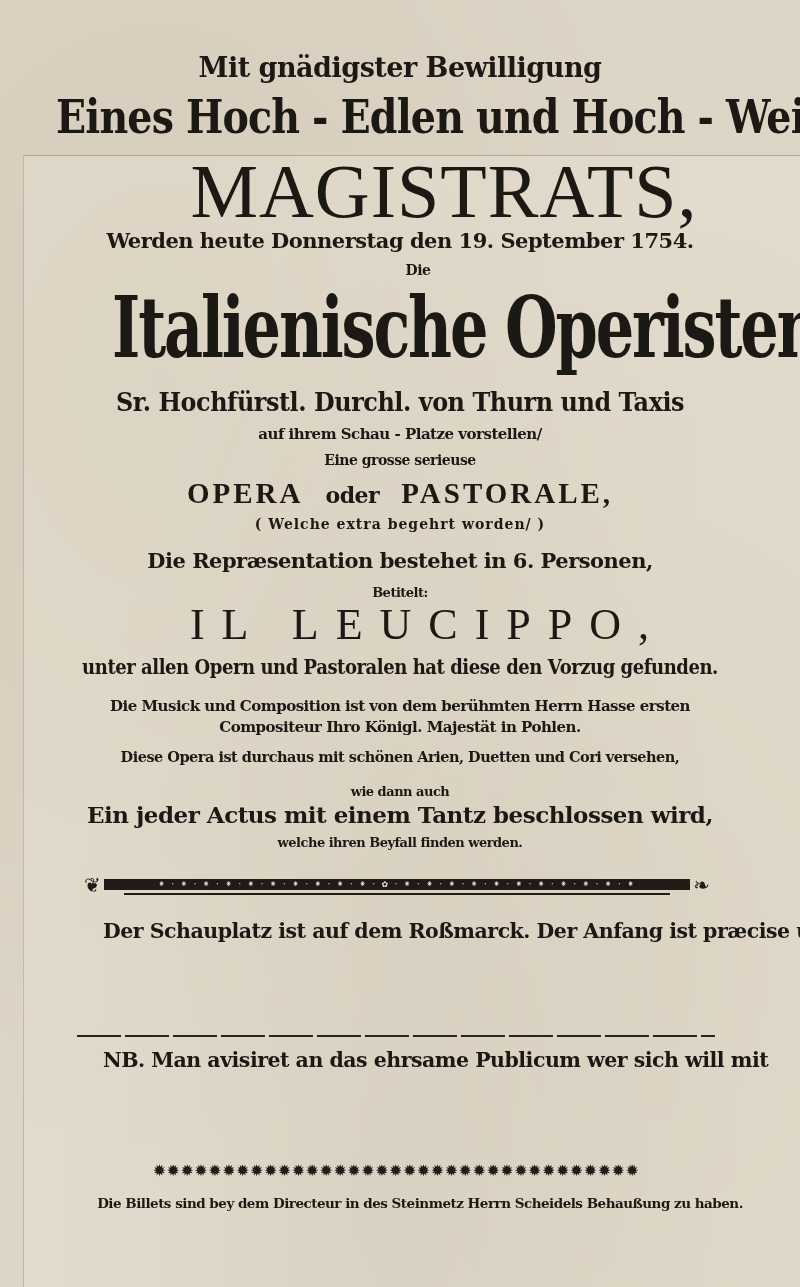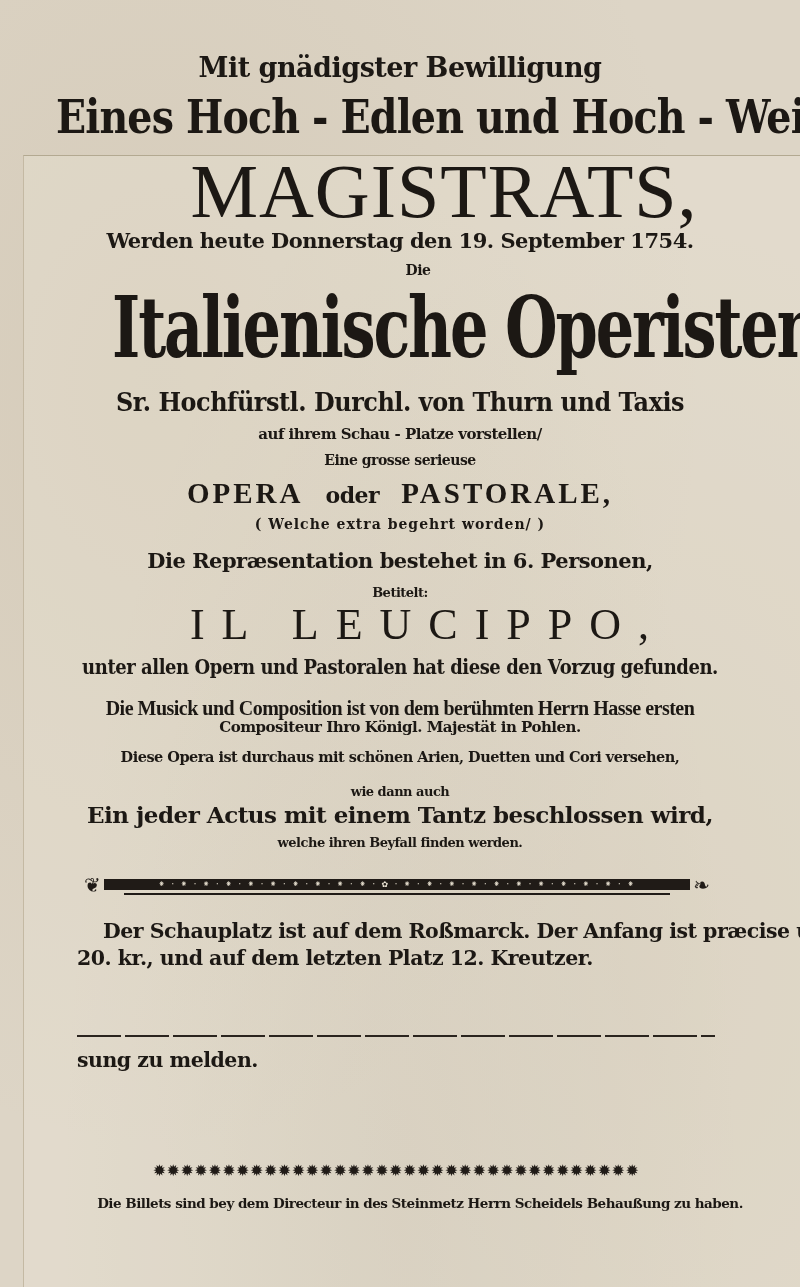--- a/index.html
+++ b/index.html
@@ -41,21 +41,21 @@
   #l-sr { top: 387px; font-size: 26px; transform: scaleX(0.92); }
   #l-auf { top: 425px; font-size: 15px; }
   #l-eine { top: 452px; font-size: 14px; }
   #l-opera { top: 476px; font-size: 29px; }
   #l-opera .roman { letter-spacing: 3px; font-weight: bold; }
   #l-welche { top: 516px; font-size: 14px; letter-spacing: 1px; }
   #l-repr { top: 548px; font-size: 21px; }
   #l-betitelt { top: 585px; font-size: 13px; }
   #l-leucippo { top: 599px; font-size: 44px; font-family: "Liberation Serif", serif; font-weight: normal; letter-spacing: 17px; margin-left: 28px; }
   #l-unter { top: 655px; font-size: 20px; transform: scaleX(0.9); }
-  #l-musick { top: 697px; font-size: 20px; font-family: Liberation Serif, serif; }
+  #l-musick { top: 697px; font-size: 15px; }
   #l-compositeur { top: 718px; font-size: 15px; }
   #l-diese { top: 748px; font-size: 14.5px; text-align: center; }
   #l-wie { top: 784px; font-size: 13px; }
   #l-jeder { top: 801px; font-size: 23px; }
   #l-welche2 { top: 835px; font-size: 13px; }
 
   .band {
     position: absolute; left: 84px; top: 876px; width: 626px; height: 22px;
   }
   .band-bar {
@@ -130,25 +130,24 @@
 
   <div class="band">
     <span class="band-end left">❦</span>
     <div class="band-bar">⁕ · ⁕ · ⁕ · ⁕ · ⁕ · ⁕ · ⁕ · ⁕ · ⁕ · ⁕ · ✿ · ⁕ · ⁕ · ⁕ · ⁕ · ⁕ · ⁕ · ⁕ · ⁕ · ⁕ · ⁕ · ⁕</div>
     <div class="band-under"></div>
     <span class="band-end right">❧</span>
   </div>
 
   <div class="para frak" id="para-price">
     <span class="l indent">Der Schauplatz ist auf dem Roßmarck.   Der Anfang ist præcise um</span>
-    <span class="l">20. kr., und auf dem letzten Platz 12. Kreutzer.</span>
   </div>
 
   <div class="dash-rule"></div>
 
   <div class="para frak" id="para-nb">
-    <span class="l">sung zu melden.</span>
+    <span class="l indent">NB.   Man avisiret an das ehrsame Publicum wer sich will mit</span>
   </div>
 
   <div class="star-rule">✹✹✹✹✹✹✹✹✹✹✹✹✹✹✹✹✹✹✹✹✹✹✹✹✹✹✹✹✹✹✹✹✹✹✹</div>
 
   <div class="line frak" id="l-billets">Die Billets sind bey dem Directeur in des Steinmetz Herrn Scheidels Behaußung zu haben.</div>
 </div>
 
 </body></html>

